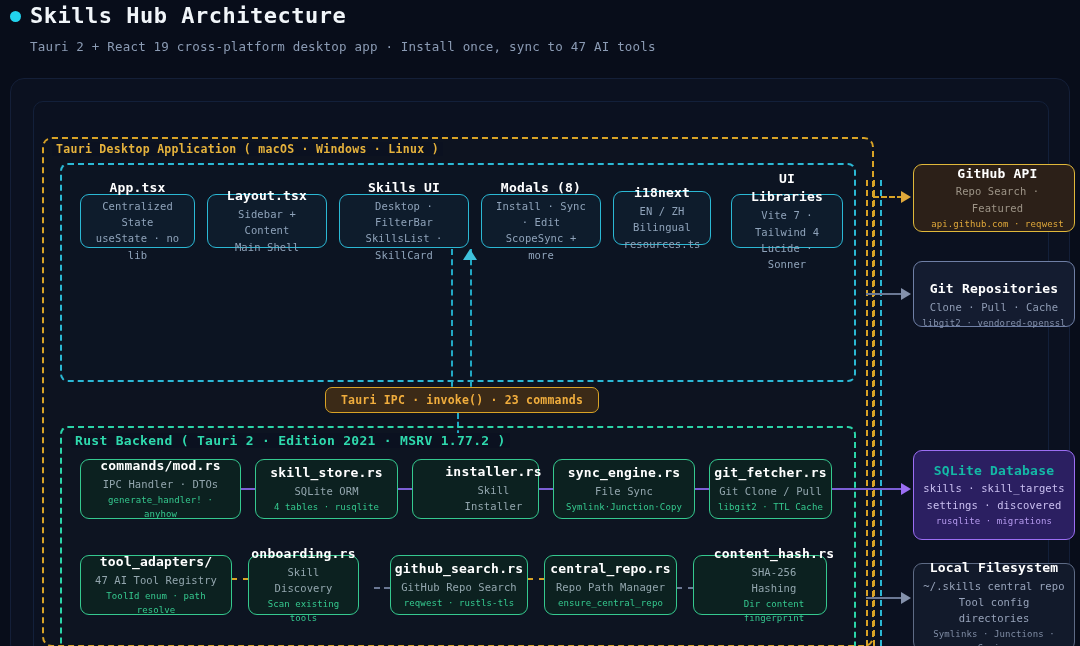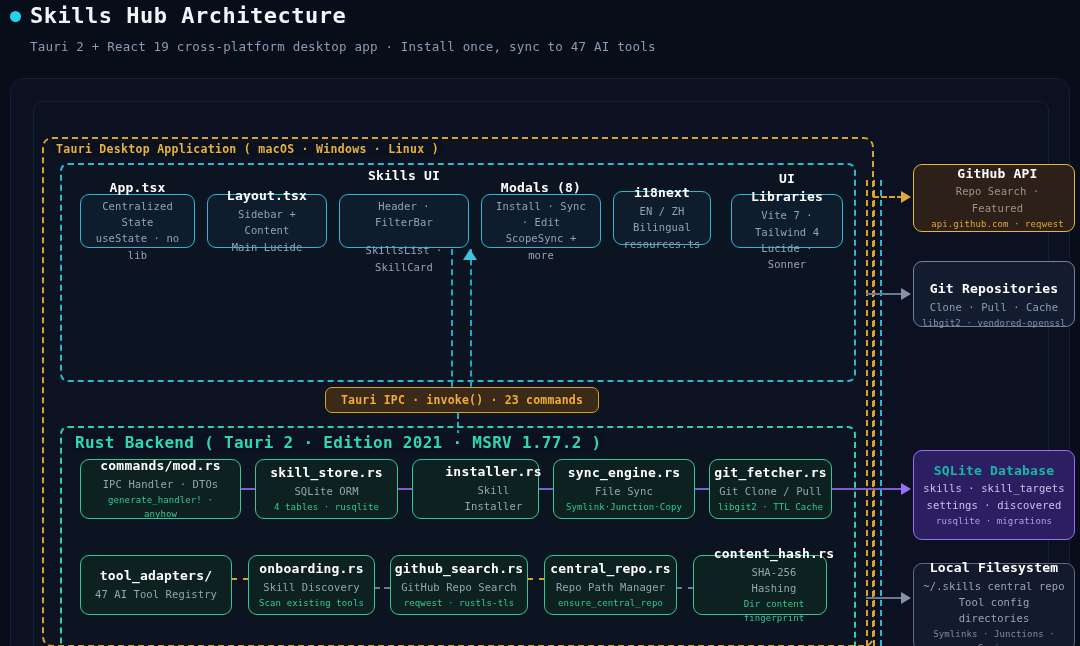--- a/index.html
+++ b/index.html
@@ -76,21 +76,21 @@
 
   .be-box {
     position: absolute; left: 60px; top: 426px;
     width: 796px; height: 238px;
     border: 2px dashed #2bd4a8;
     border-radius: 8px;
     background: rgba(45,212,168,0.012);
   }
   .be-label {
     position: absolute; left: 71px; top: 433px;
-    font-size: 16px; font-weight: bold; color: #2fd9ad;
+    font-size: 13px; font-weight: bold; color: #2fd9ad;
     letter-spacing: 0.3px; white-space: nowrap;
     background: #0b1120; padding: 0 4px;
   }
 
   
   .card {
     position: absolute;
     border-radius: 9px;
     display: flex; flex-direction: column;
     align-items: center; justify-content: center;
@@ -191,25 +191,25 @@
   <div class="fe-box"></div>
 
   <div class="card c-cyan" style="left:80px; top:194px; width:115px; height:54px;">
     <div class="t">App.tsx</div>
     <div class="s">Centralized State</div>
     <div class="s">useState · no lib</div>
   </div>
   <div class="card c-cyan" style="left:207px; top:194px; width:120px; height:54px;">
     <div class="t">Layout.tsx</div>
     <div class="s">Sidebar + Content</div>
-    <div class="s">Main Lucide</div>
-  </div>
-  <div class="card c-cyan" style="left:339px; top:194px; width:130px; height:54px;gap:12px;">
+    <div class="s">Main Shell</div>
+  </div>
+  <div class="card c-cyan" style="left:339px; top:194px; width:130px; height:54px;">
     <div class="t">Skills UI</div>
-    <div class="s">Header · FilterBar</div>
+    <div class="s">Desktop · FilterBar</div>
     <div class="s">SkillsList · SkillCard</div>
   </div>
   <div class="card c-cyan" style="left:481px; top:194px; width:120px; height:54px;">
     <div class="t">Modals (8)</div>
     <div class="s">Install · Sync · Edit</div>
     <div class="s">ScopeSync + more</div>
   </div>
   <div class="card c-cyan" style="left:613px; top:191px; width:98px; height:54px;">
     <div class="t">i18next</div>
     <div class="s">EN / ZH Bilingual</div>
@@ -268,22 +268,23 @@
   </div>
 
   <div class="hline-amber-d" style="left:231px; top:578px; width:18px;"></div>
   <div class="hline-gray-d" style="left:374px; top:587px; width:16px;"></div>
   <div class="hline-amber-d" style="left:527px; top:578px; width:18px;"></div>
   <div class="hline-gray-d" style="left:676px; top:587px; width:18px;"></div>
 
   <div class="card c-green" style="left:80px; top:555px; width:152px; height:60px;">
     <div class="t">tool_adapters/</div>
     <div class="s">47 AI Tool Registry</div>
-  </div>
-  <div class="card c-green" style="left:248px; top:555px; width:127px; height:60px;text-align:right;">
+    <div class="a">ToolId enum · path resolve</div>
+  </div>
+  <div class="card c-green" style="left:248px; top:555px; width:111px; height:60px;">
     <div class="t">onboarding.rs</div>
     <div class="s">Skill Discovery</div>
     <div class="a">Scan existing tools</div>
   </div>
   <div class="card c-green" style="left:390px; top:555px; width:138px; height:60px;">
     <div class="t">github_search.rs</div>
     <div class="s">GitHub Repo Search</div>
     <div class="a">reqwest · rustls-tls</div>
   </div>
   <div class="card c-green" style="left:544px; top:555px; width:133px; height:60px;align-items:center;">

